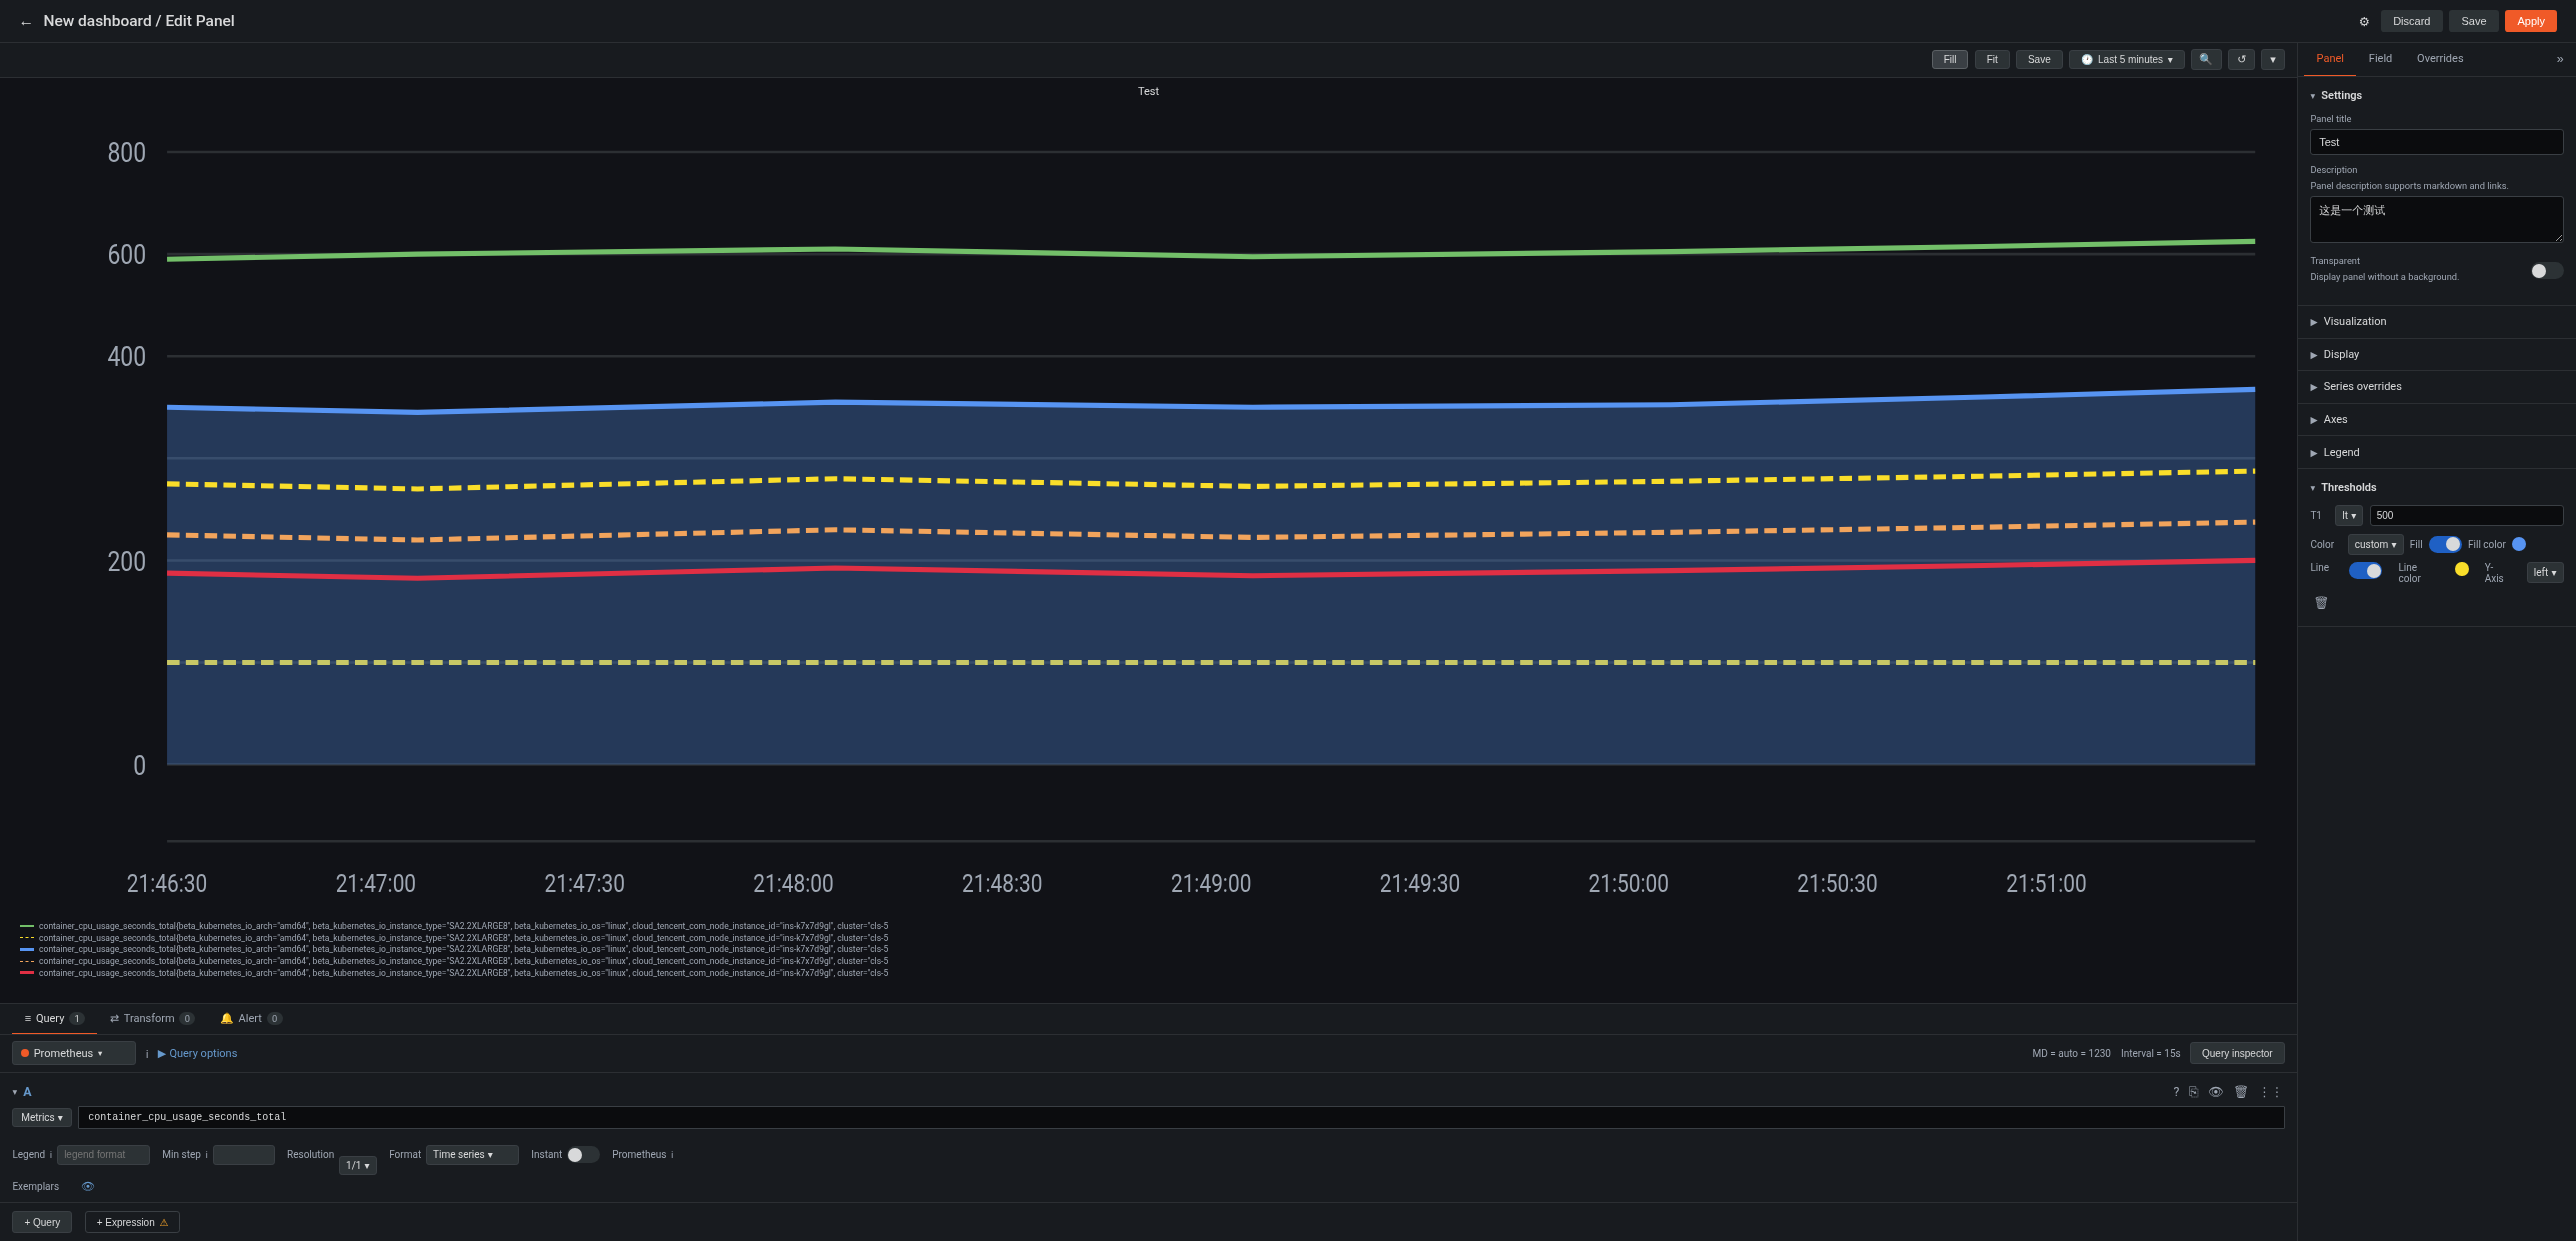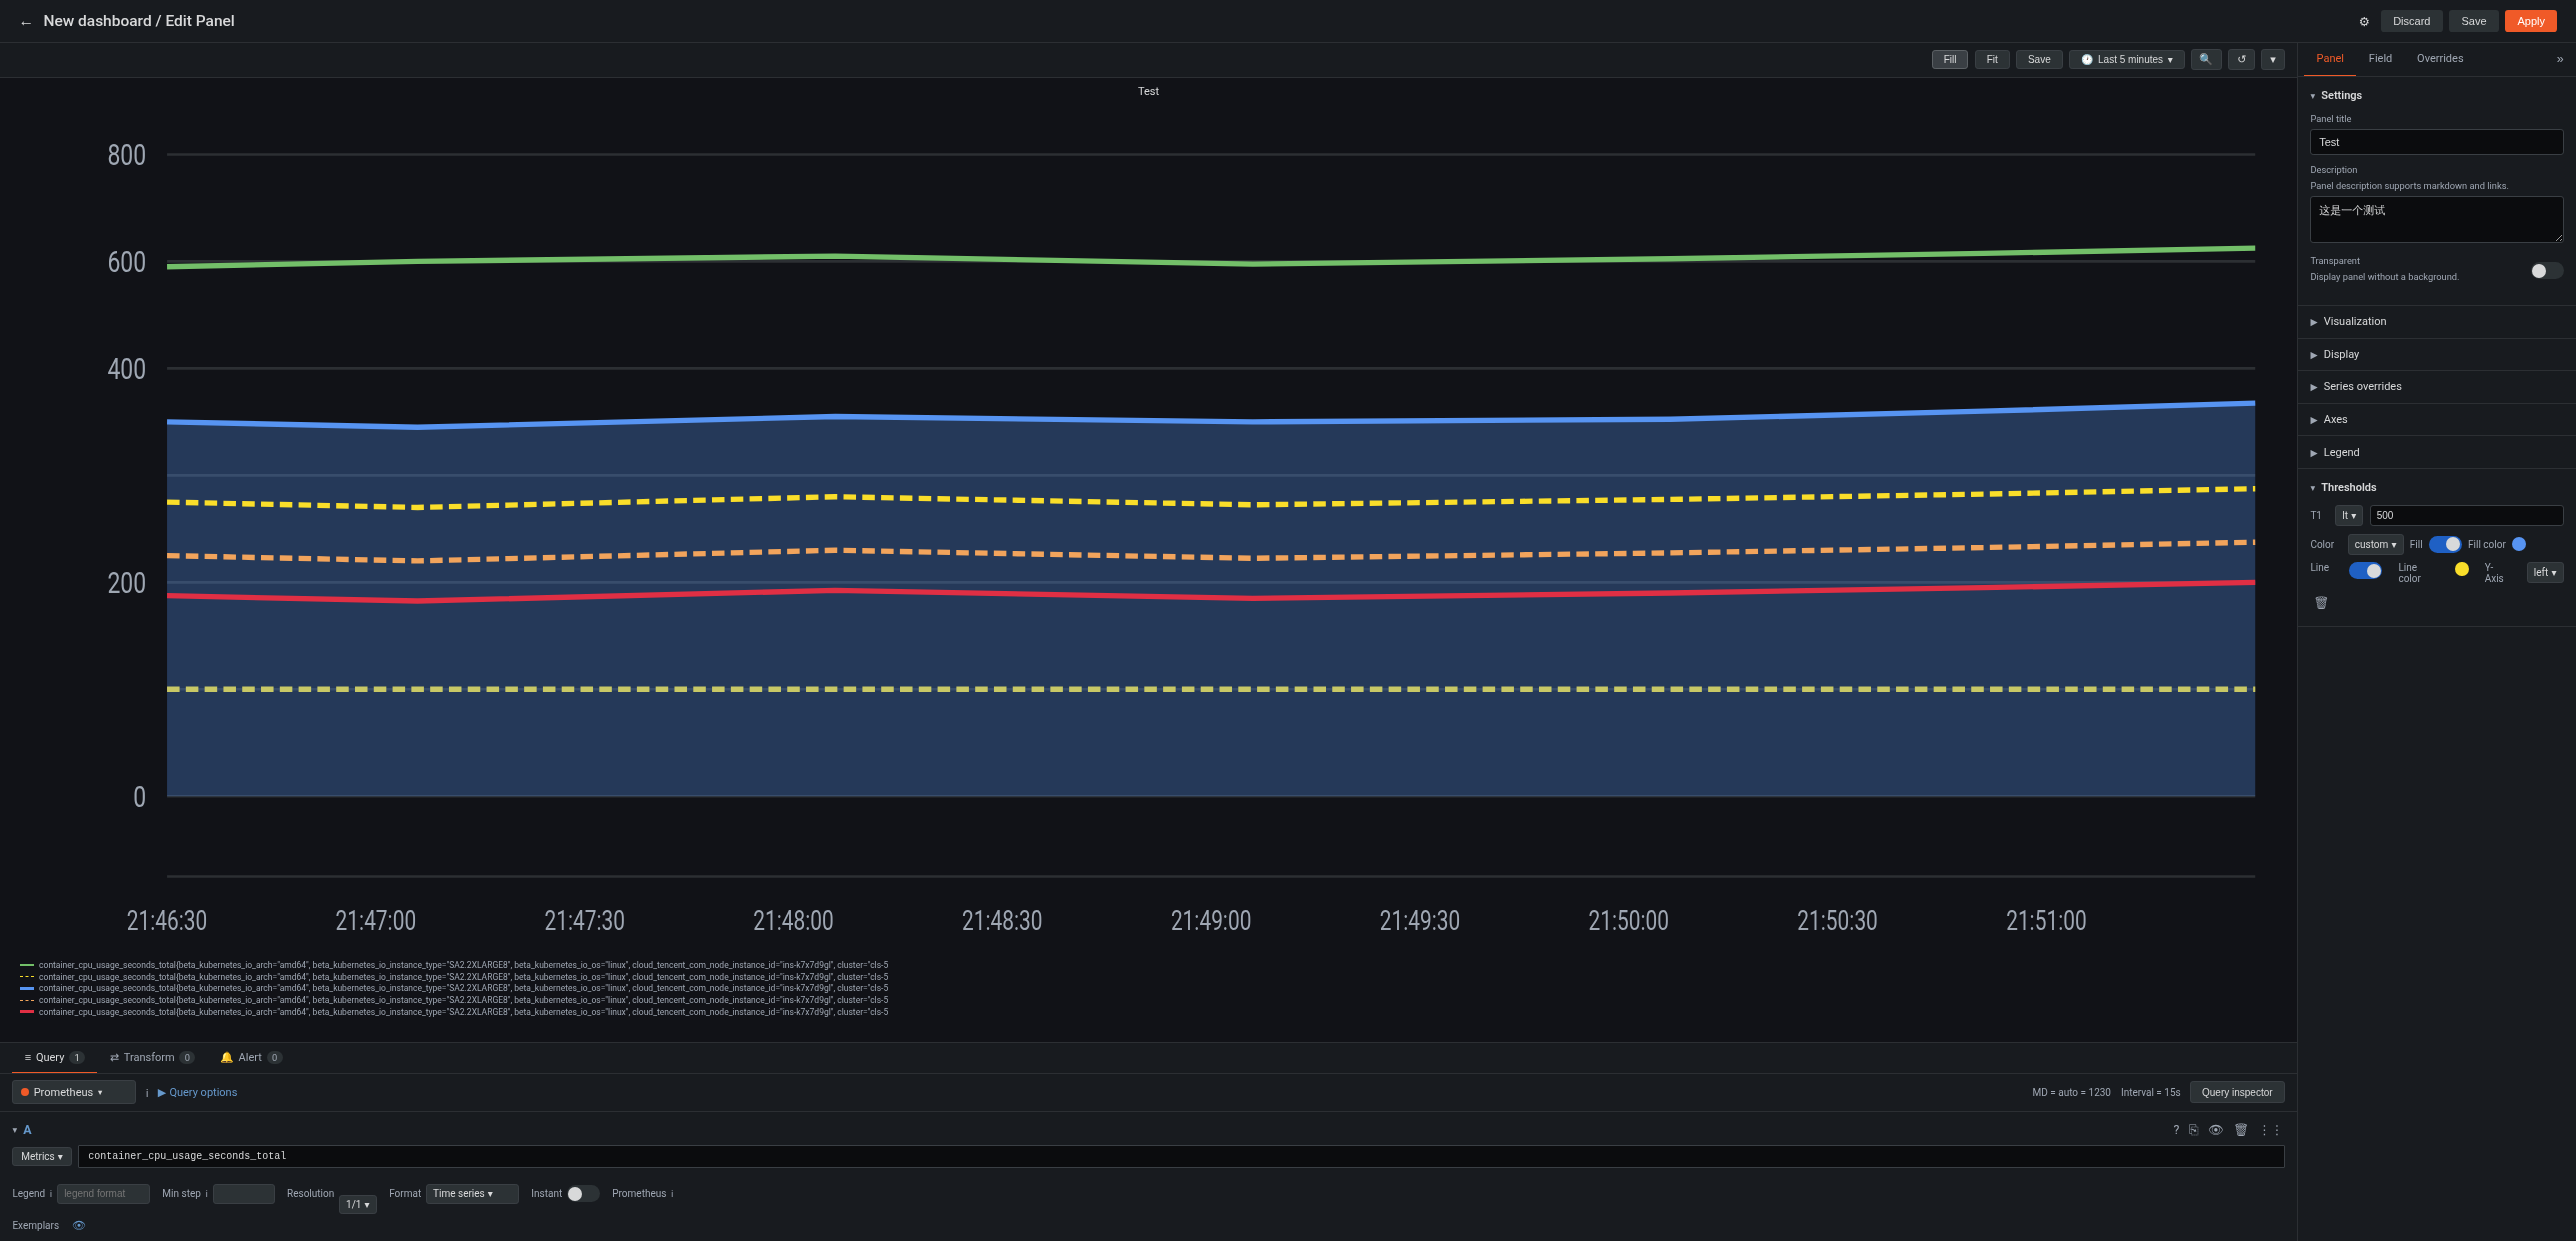--- a/index.html
+++ b/index.html
@@ -380,21 +380,21 @@
     .action-icon {
       color: #9fa7b3;
       cursor: pointer;
       font-size: 12.4px;
       padding: 1.6px;
     }
 
     .exemplars-row {
       display: flex;
       align-items: center;
-      gap: 13px;
+      gap: 22px;
       margin-top: 4.7px;
     }
     .eye-icon {
       color: #6699cc;
       cursor: pointer;
     }
 
     .add-query-bar {
       display: flex;
       align-items: center;
@@ -930,20 +930,27 @@
             <span class="info-icon" style="font-size:9.3px;">ℹ</span>
           </div>
         </div>
 
         <div class="exemplars-row">
           <span class="option-label">Exemplars</span>
           <span class="eye-icon">👁</span>
         </div>
       </div>
 
+      <div class="add-query-bar">
+        <button class="add-btn">+ Query</button>
+        <button class="expr-btn">
+          <span>+ Expression</span>
+          <span class="warn-icon">⚠</span>
+        </button>
+      </div>
     </div>
   </div>
 
   <div class="right-panel">
 
     <div class="right-panel-tabs">
       <div class="right-tab active">Panel</div>
       <div class="right-tab">Field</div>
       <div class="right-tab">Overrides</div>
       <button class="right-collapse-btn">

